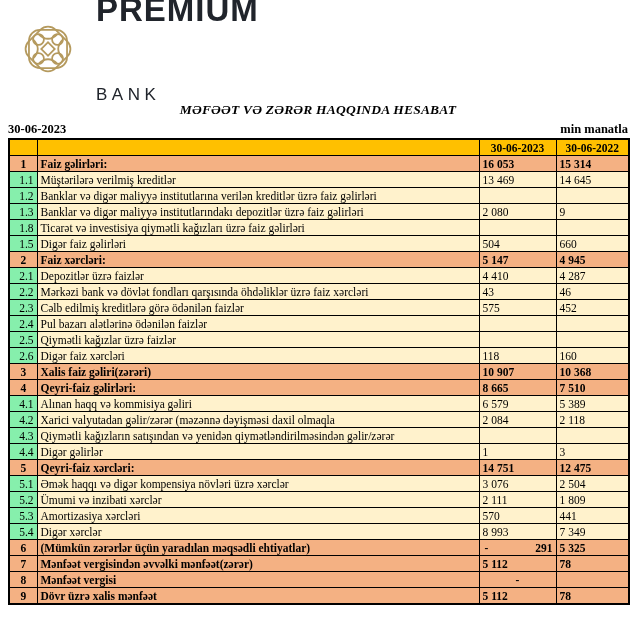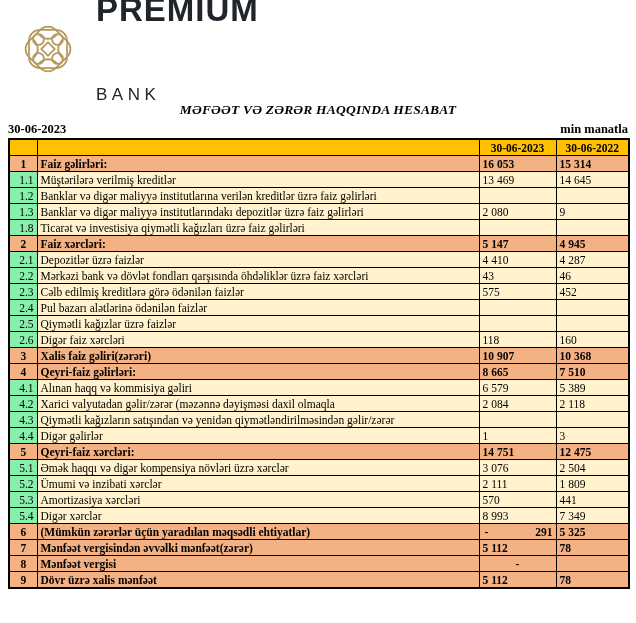--- a/index.html
+++ b/index.html
@@ -120,20 +120,26 @@
         <td>Banklar və digər maliyyə institutlarındakı depozitlər üzrə faiz gəlirləri</td>
         <td class="val">2 080</td>
         <td class="val">9</td>
       </tr>
       <tr class="detail">
         <td class="num">1.8</td>
         <td>Ticarət və investisiya qiymətli kağızları üzrə faiz gəlirləri</td>
         <td class="val"></td>
         <td class="val"></td>
       </tr>
+      <tr class="detail">
+        <td class="num">1.5</td>
+        <td>Digər faiz gəlirləri</td>
+        <td class="val">504</td>
+        <td class="val">660</td>
+      </tr>
       <tr class="section">
         <td class="num">2</td>
         <td>Faiz xərcləri:</td>
         <td class="val">5 147</td>
         <td class="val">4 945</td>
       </tr>
       <tr class="detail">
         <td class="num">2.1</td>
         <td>Depozitlər üzrə faizlər</td>
         <td class="val">4 410</td>

